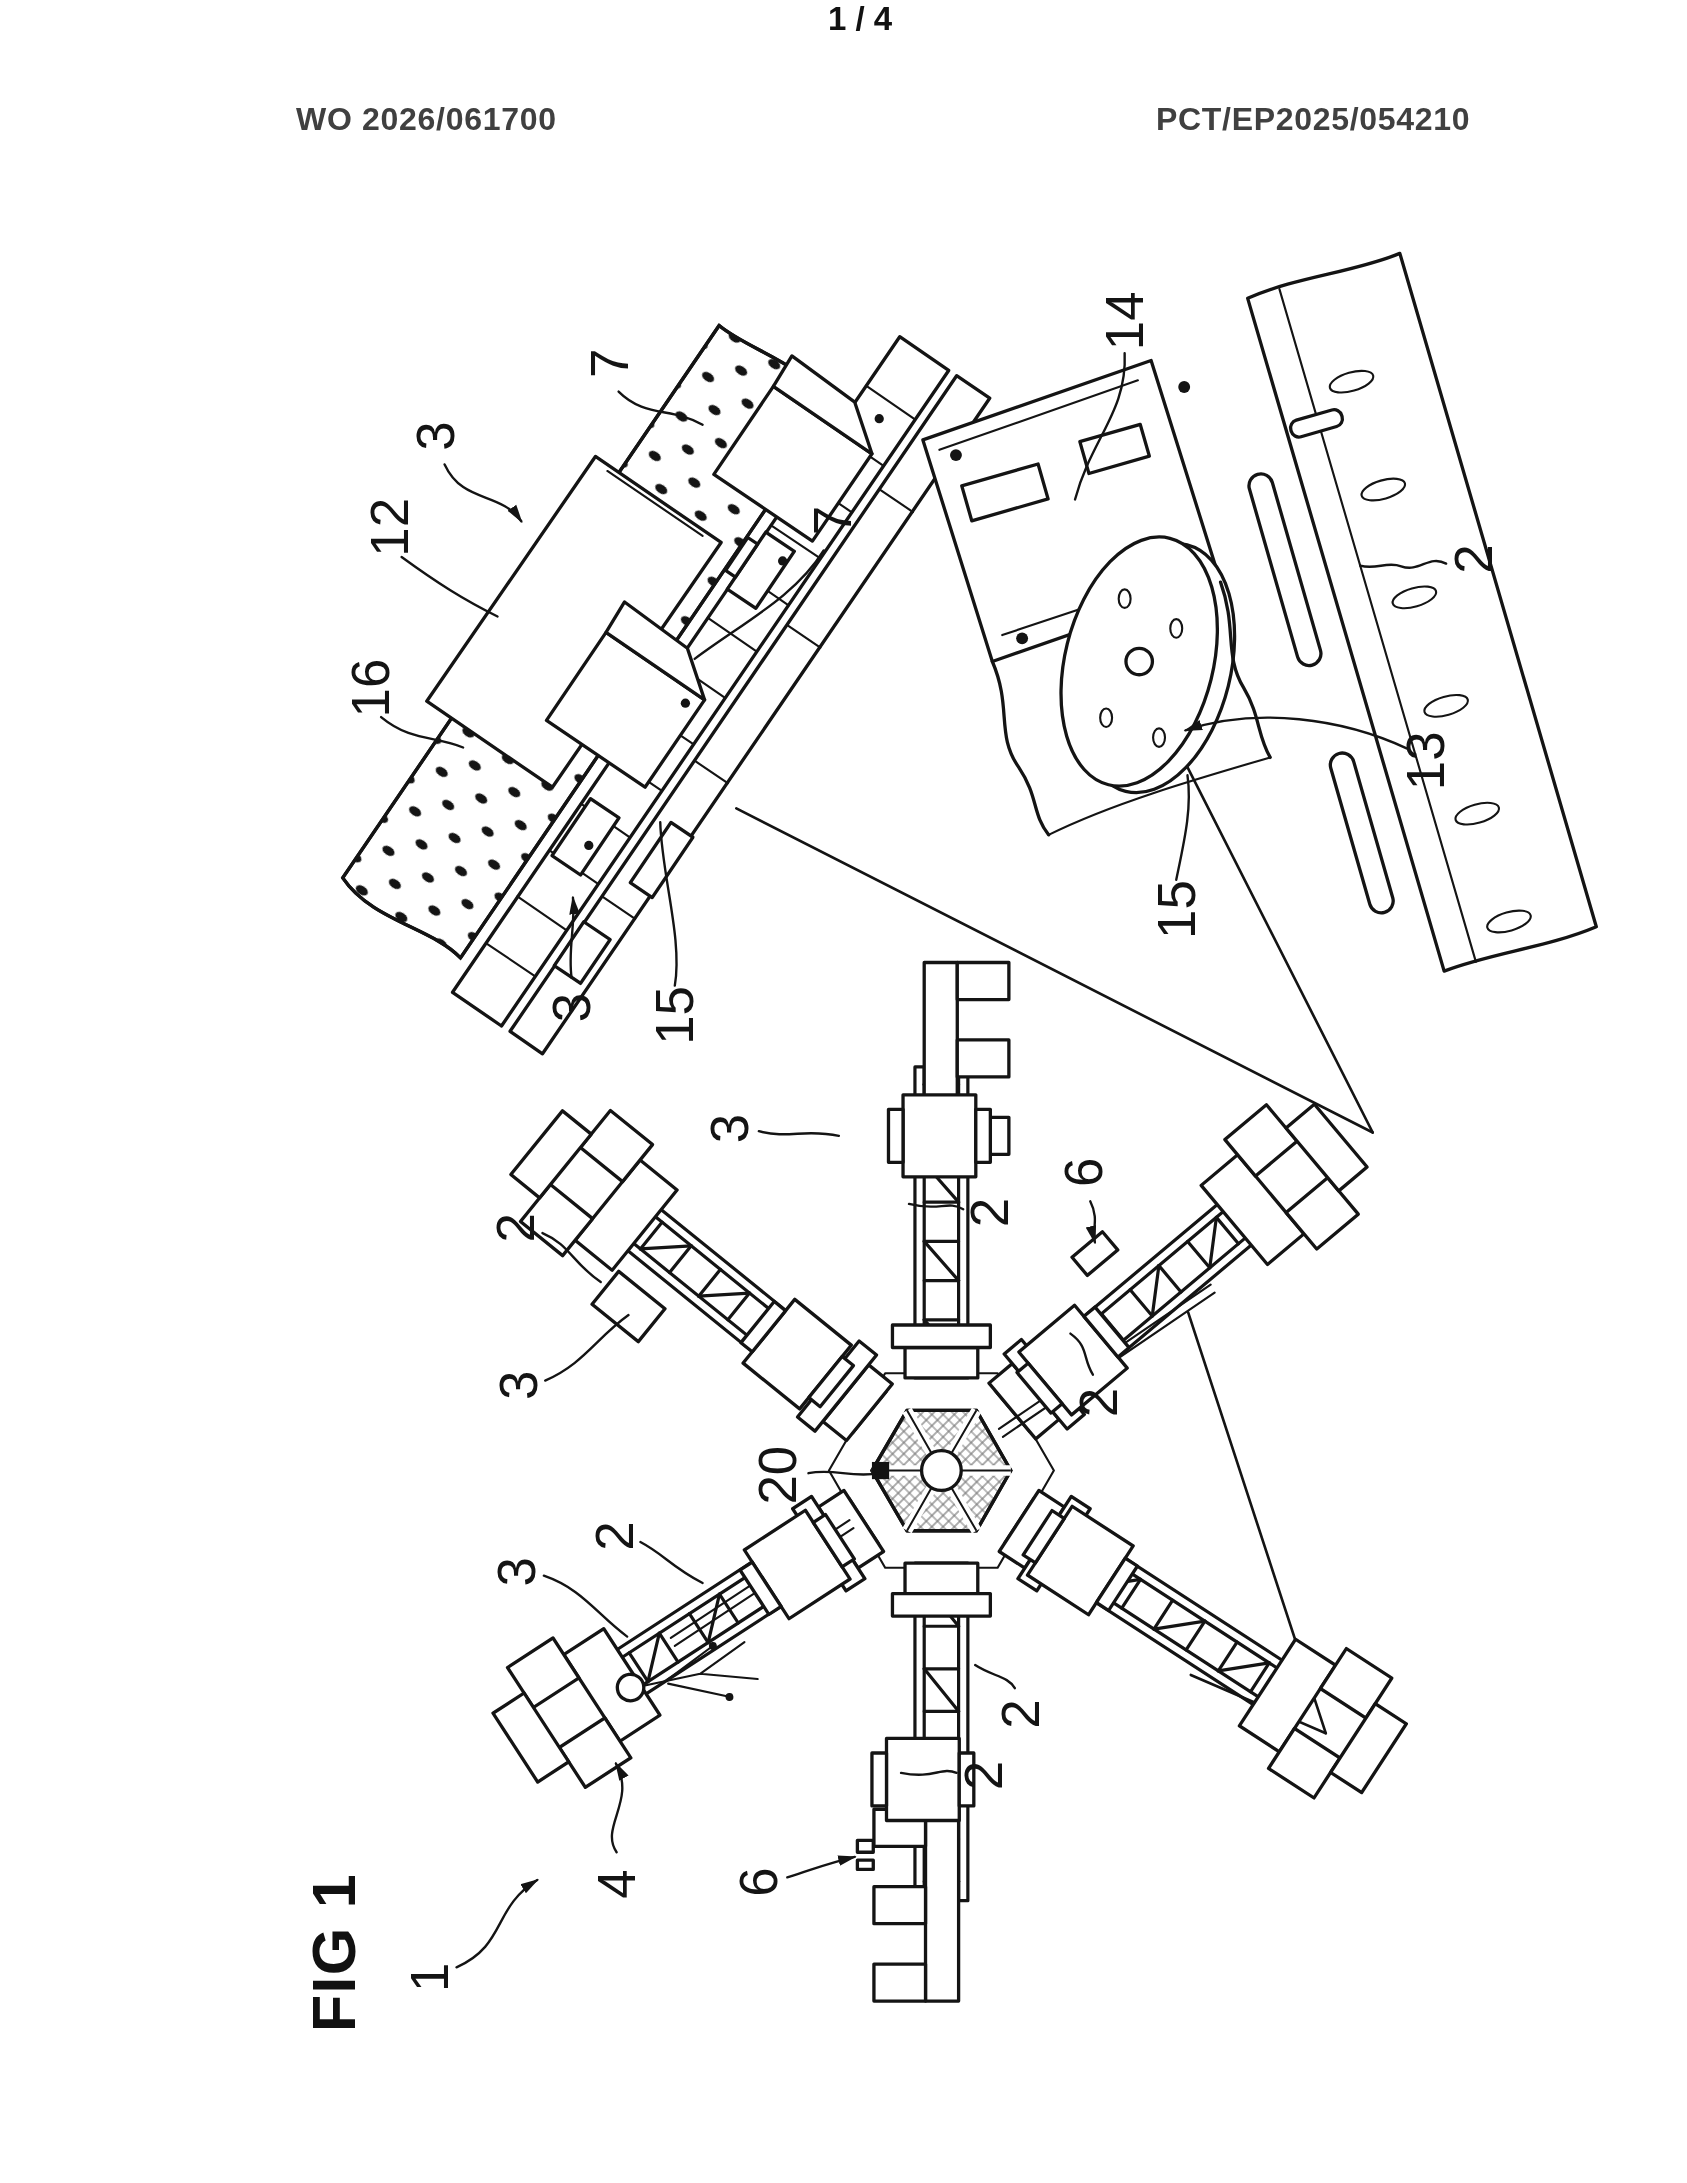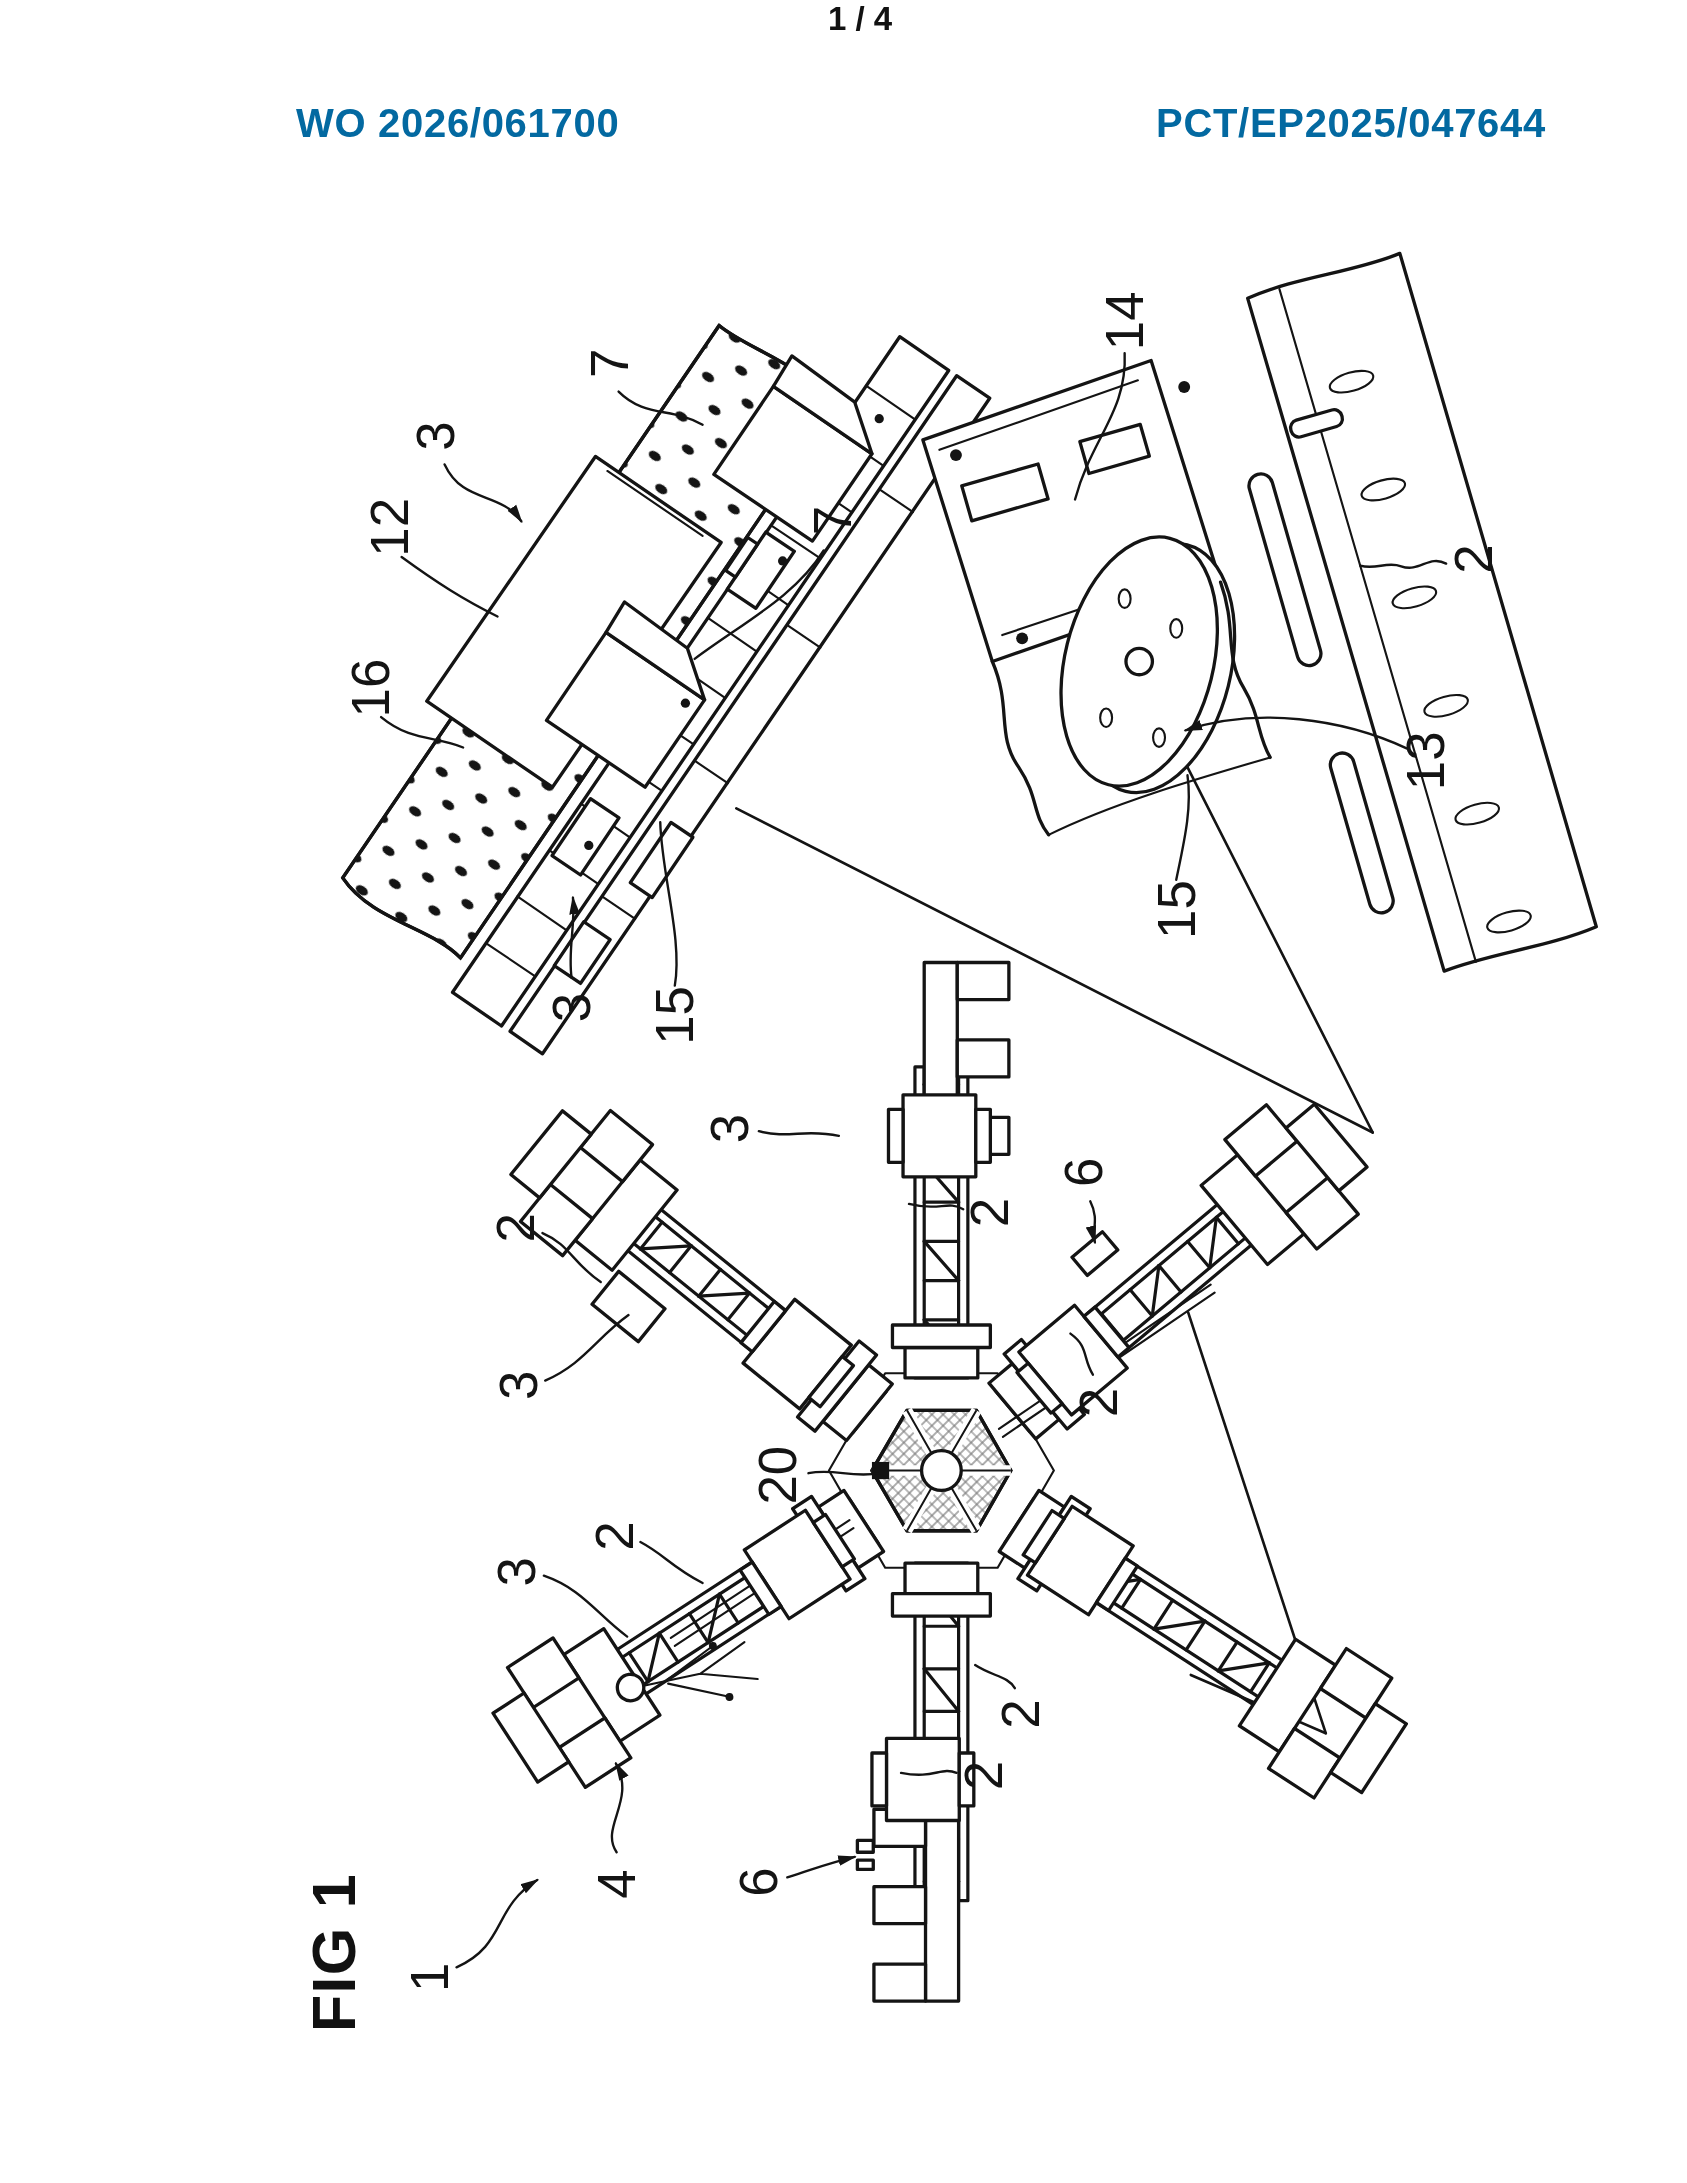--- a/index.html
+++ b/index.html
@@ -1,39 +1,39 @@
 <!DOCTYPE html>
 <html style="font-size:10.6px"><head>
 <meta charset="utf-8">
 <style>
   html,body{margin:0;padding:0;background:#e8e8e8;}
   .page{position:relative;width:1687px;height:2183px;background:#ffffff;
         font-family:"Liberation Sans", sans-serif;overflow:hidden;}
-  .hdr{position:absolute;font-weight:bold;font-size:40px;color:#0369a1;letter-spacing:0.7px;white-space:nowrap;}
+  .hdr{position:absolute;font-weight:bold;font-size:32px;color:#404040;letter-spacing:0.7px;white-space:nowrap;}
   #pubno{left:296px;top:101px;}
   #appno{left:1156px;top:101px;}
   #pageind{left:0;top:136px;width:1720px;text-align:center;font-weight:bold;font-size:33px;color:#111;}
   #figcap{position:absolute;left:299px;top:2032px;font-weight:bold;font-size:61px;color:#111;
           transform:rotate(-90deg);transform-origin:0 0;white-space:nowrap;letter-spacing:1.3px;}
   svg{position:absolute;left:0;top:0;}
   .w{fill:#ffffff;stroke:#141414;stroke-width:5;stroke-linejoin:round;}
   .ln{fill:none;stroke:#141414;stroke-width:5;stroke-linejoin:round;stroke-linecap:round;}
   .tn{stroke-width:3.2;}
   .dk{fill:#141414;stroke:none;}
   .leader{fill:none;stroke:#141414;stroke-width:3.6;stroke-linecap:round;}
   .callout{fill:none;stroke:#141414;stroke-width:4;stroke-linecap:round;}
   text.ref{font-family:"Liberation Sans", sans-serif;font-size:80px;fill:#141414;
            text-anchor:middle;dominant-baseline:central;}
 </style>
 </head>
 <body>
 
 <div class="page">
   <div id="pubno" class="hdr">WO 2026/061700</div>
-  <div id="appno" class="hdr">PCT/EP2025/047644</div>
+  <div id="appno" class="hdr">PCT/EP2025/054210</div>
   <div id="pageind">1 / 4</div>
   <div id="figcap">FIG 1</div>
 
   <svg width="1687" height="2183" viewBox="0 0 2550 3300">
     <defs>
       <marker id="arrowhead" viewBox="0 0 28 20" refX="25" refY="10" markerWidth="28" markerHeight="20" markerUnits="userSpaceOnUse" orient="auto">
         <path d="M0 2 L28 10 L0 18 Z" fill="#141414"></path>
       </marker>
       <pattern id="holes" width="72" height="72" patternUnits="userSpaceOnUse" patternTransform="rotate(-56)">
         <ellipse cx="18" cy="18" rx="6.5" ry="10" fill="#141414"></ellipse>

